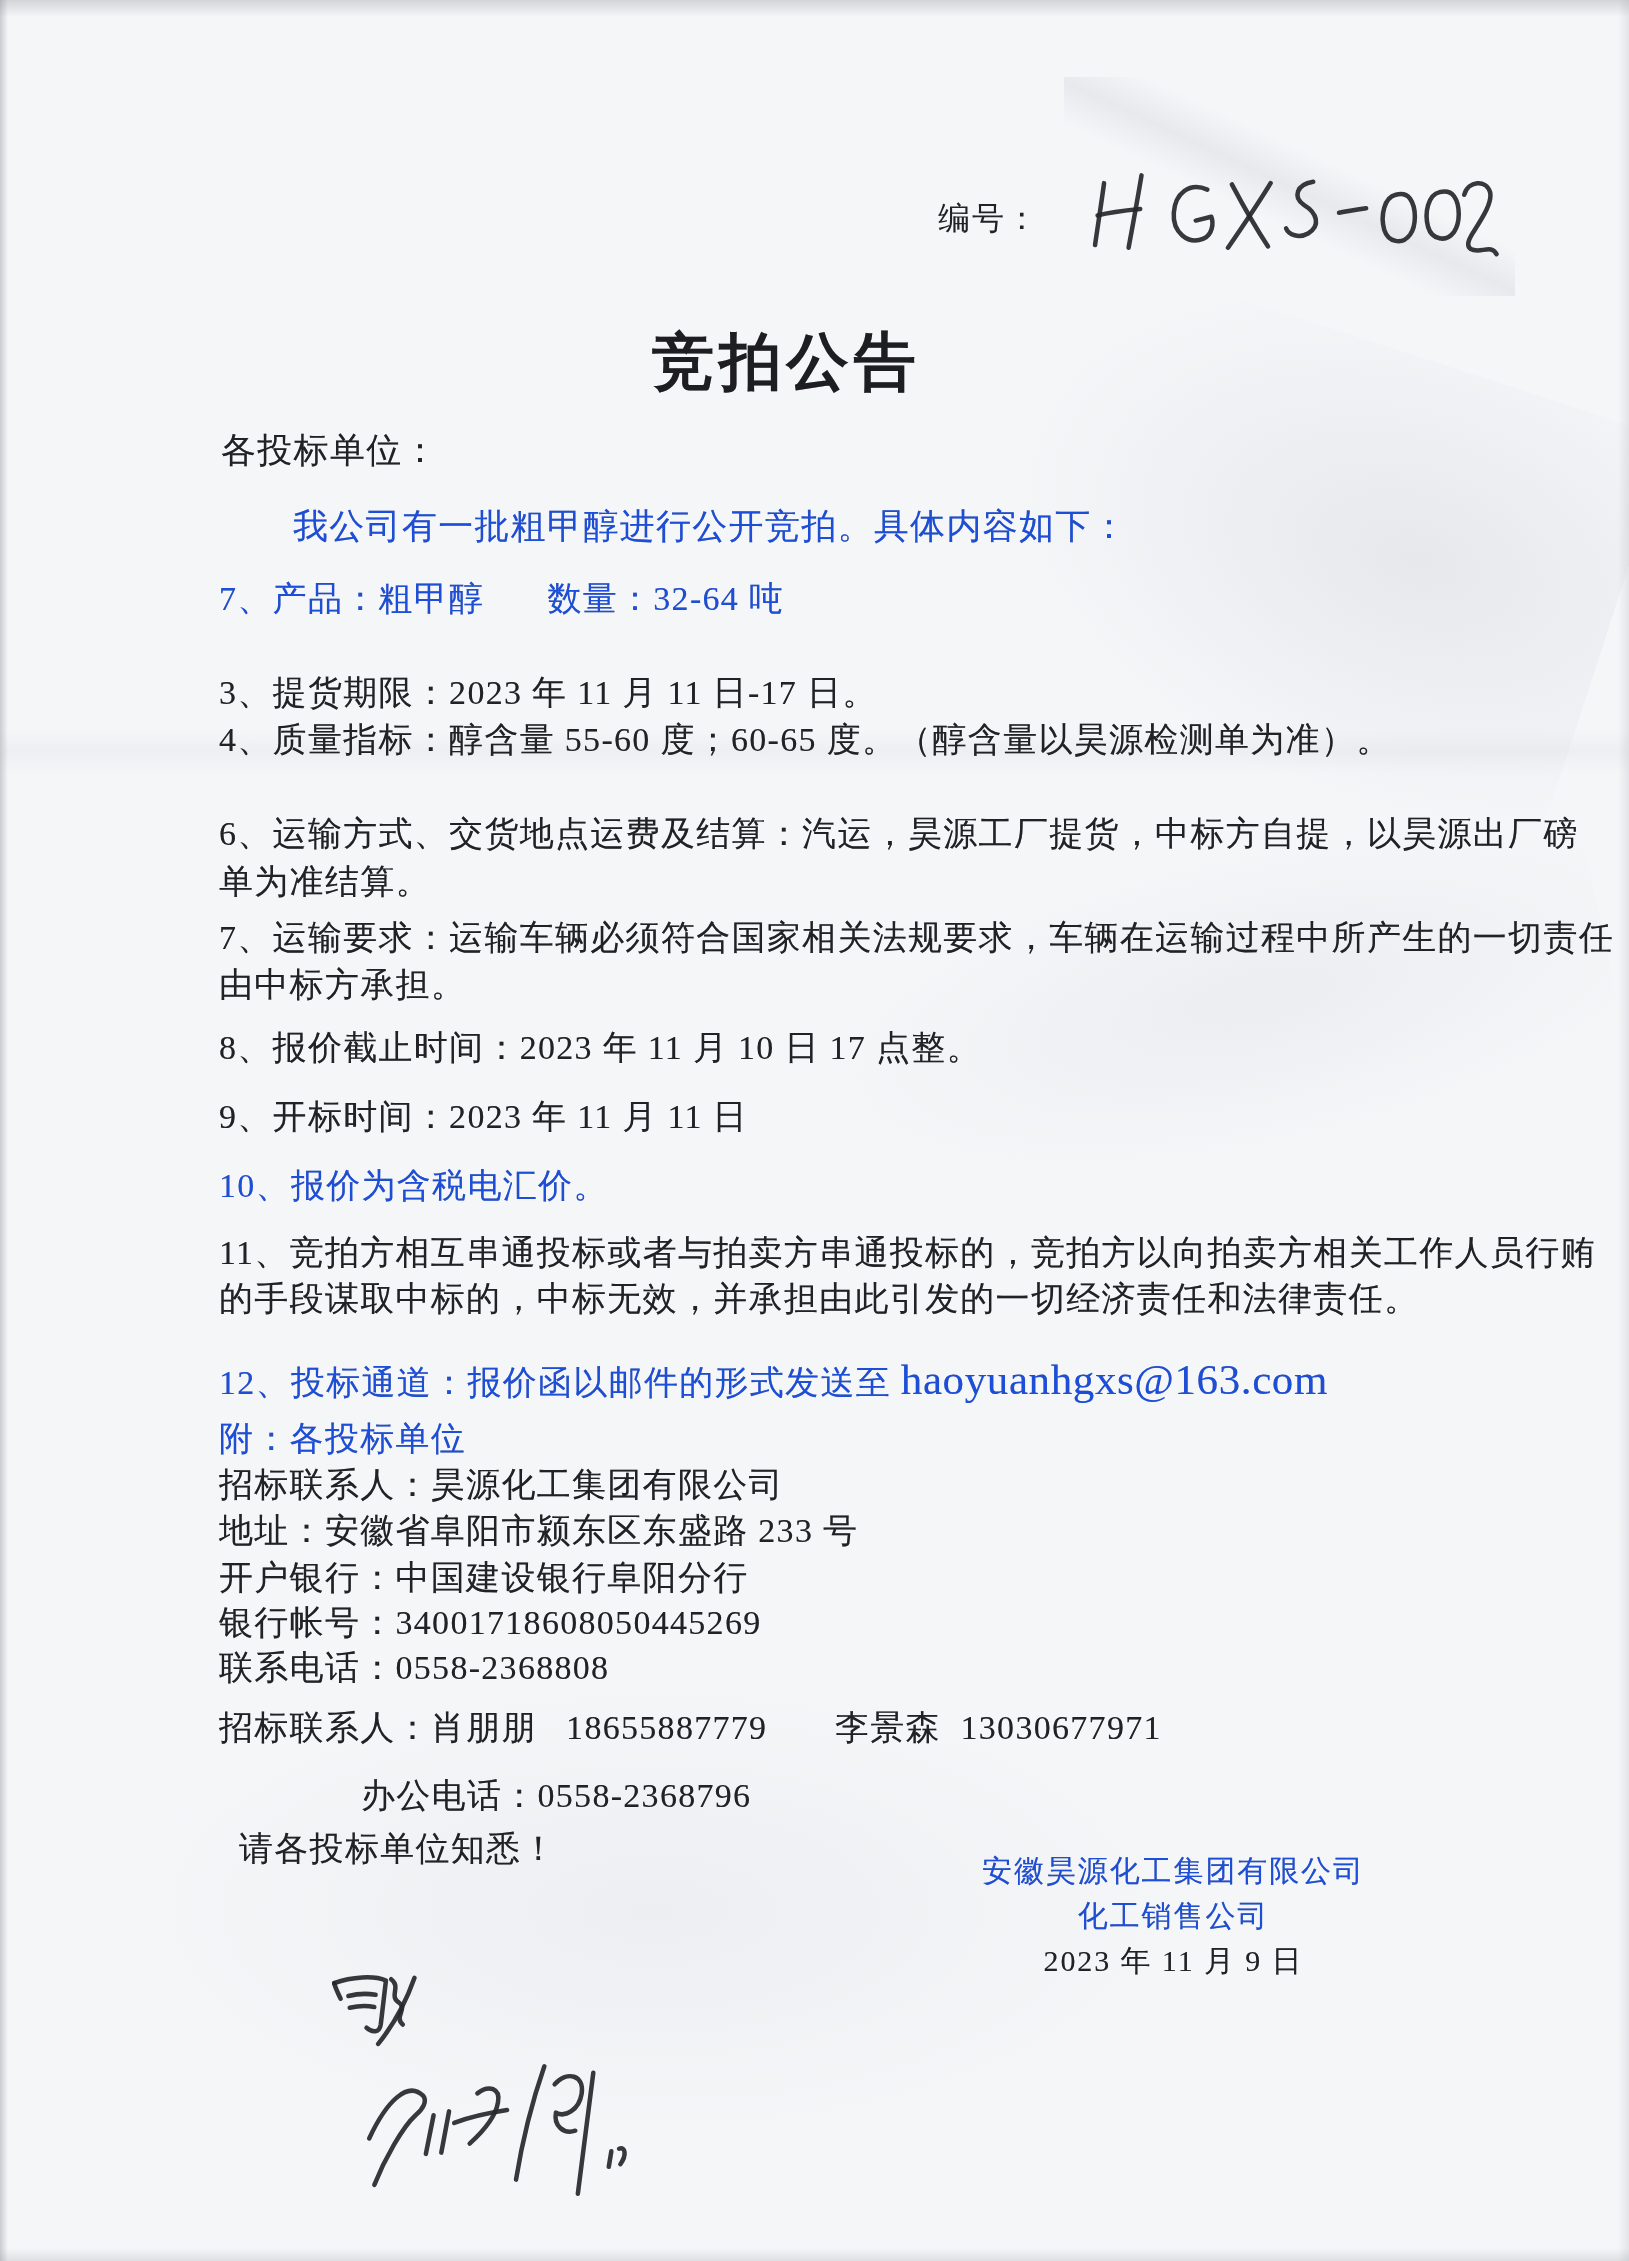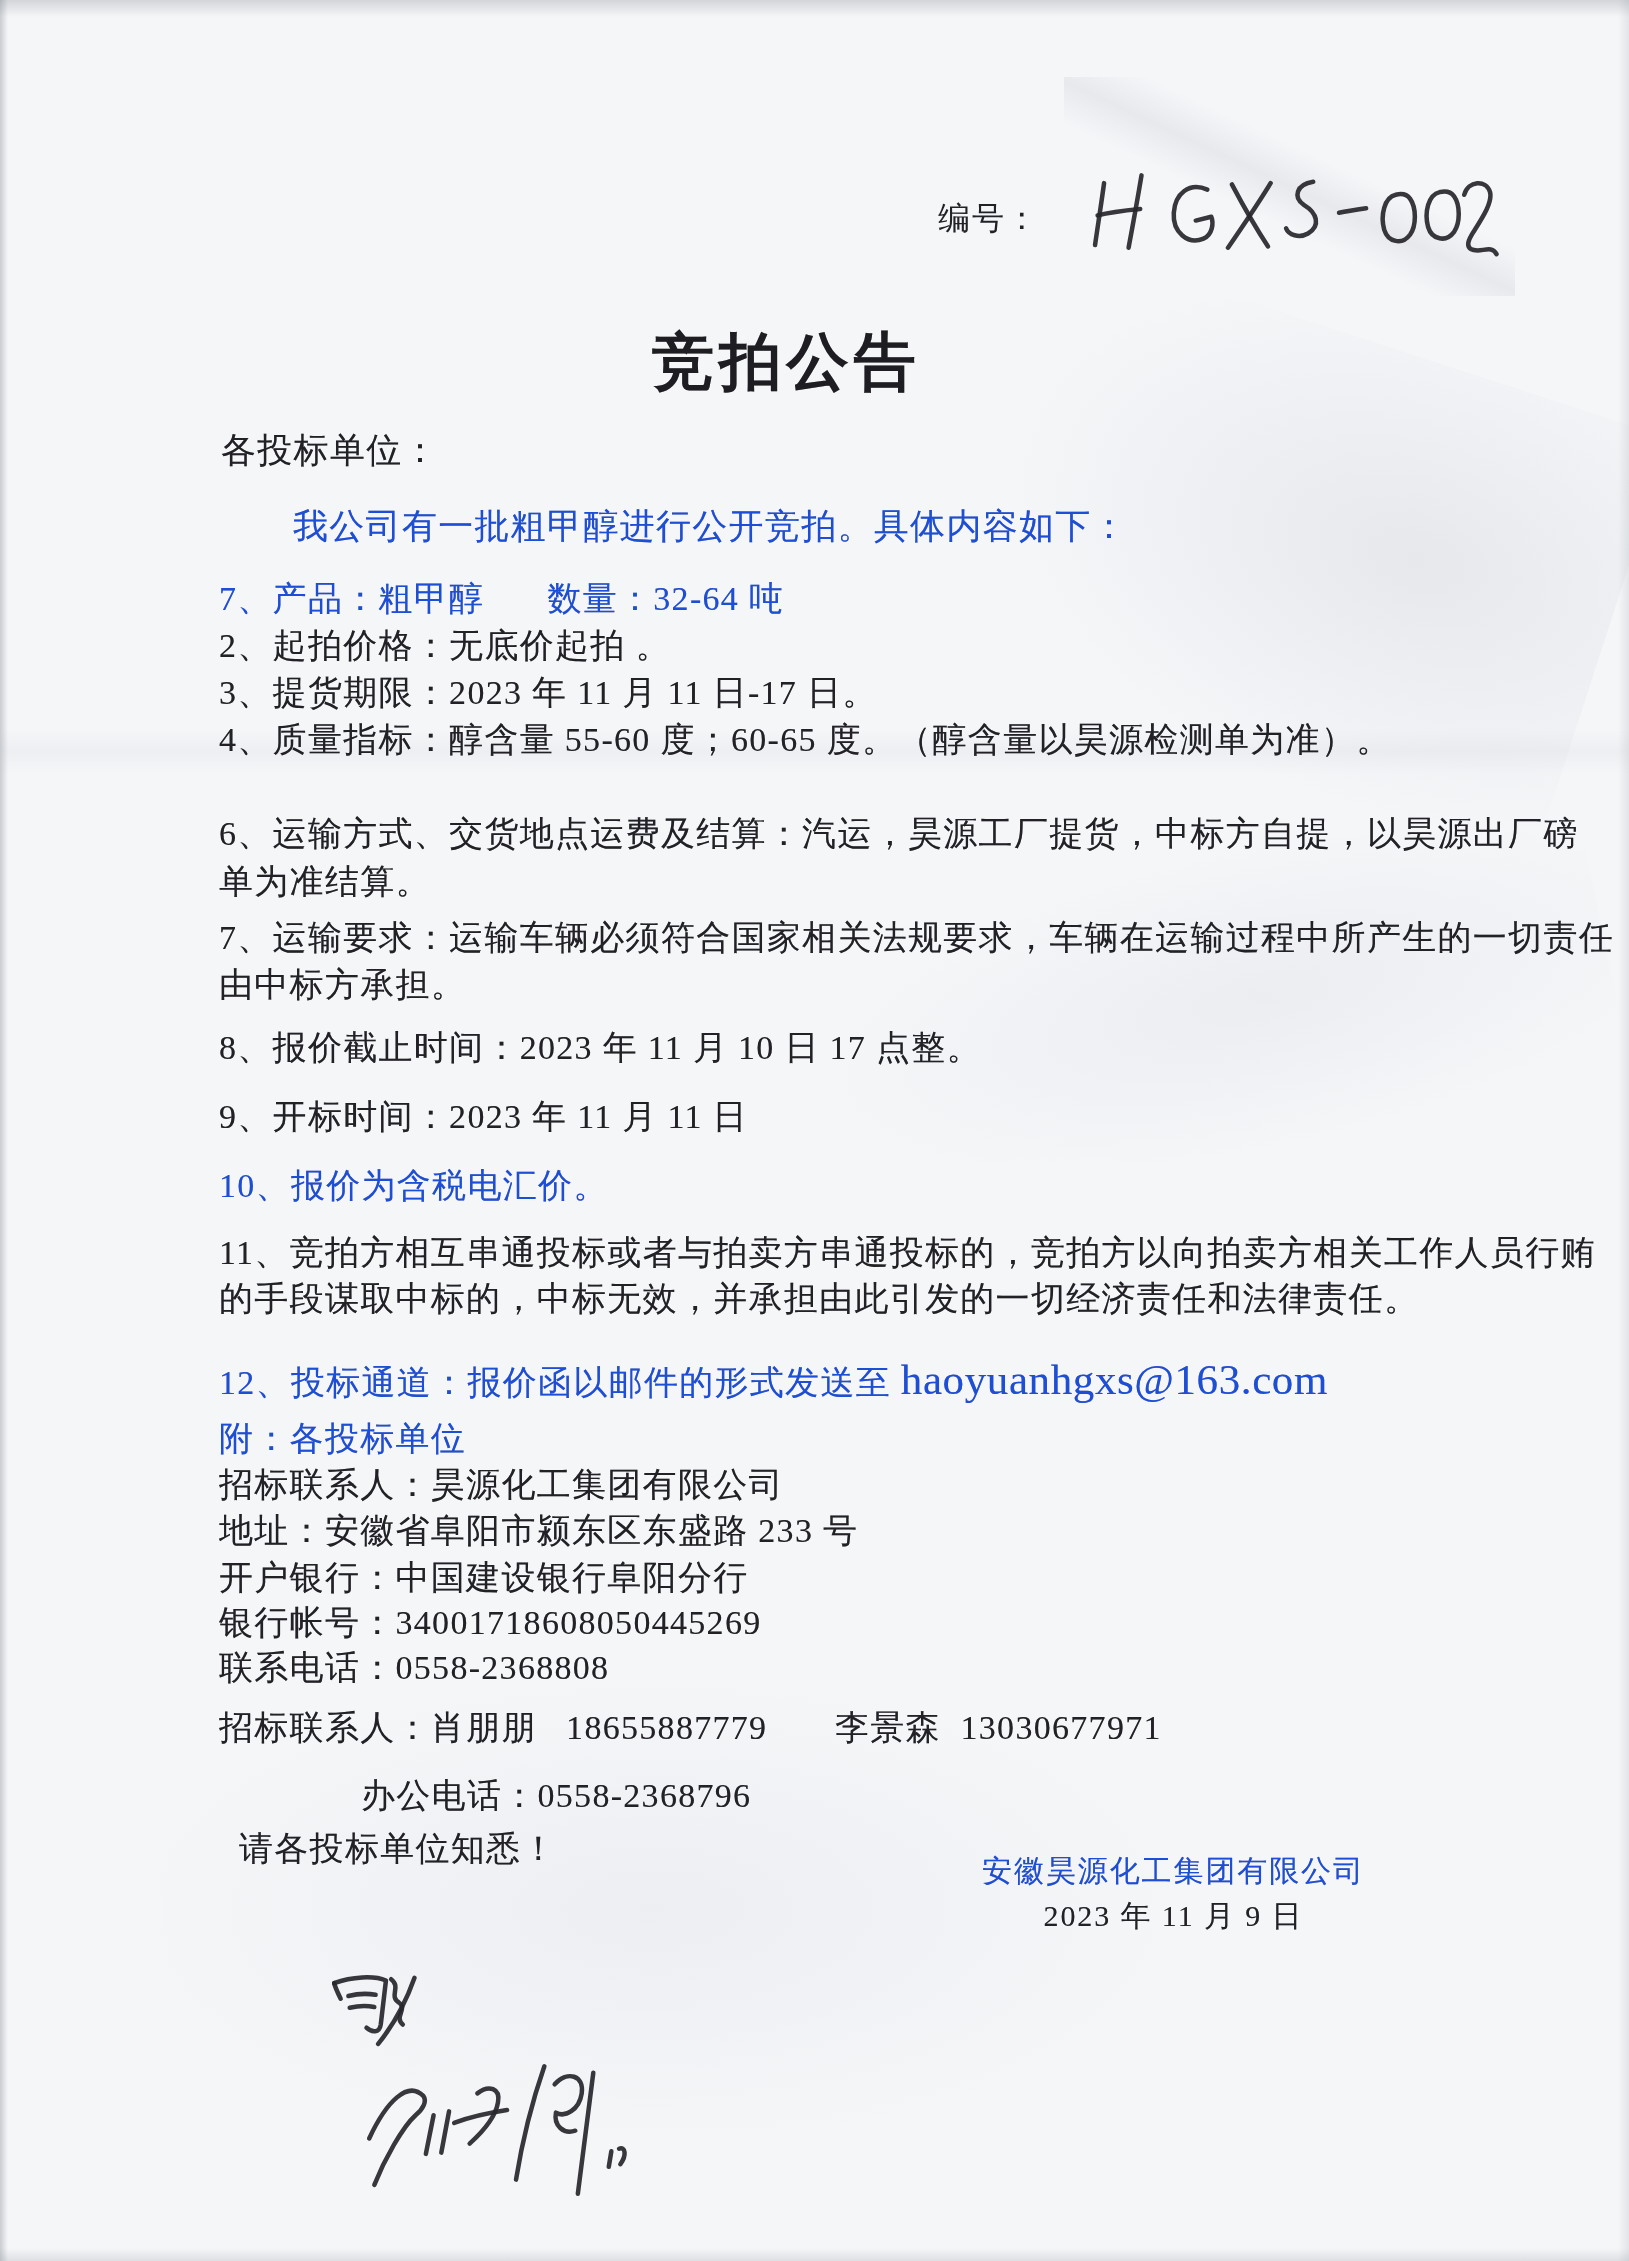--- a/index.html
+++ b/index.html
@@ -69,21 +69,20 @@
       <path d="M586,60 C592,38 620,36 626,56 C630,72 614,96 600,118 C594,128 588,138 596,144 C610,152 628,136 636,152"></path>
     </svg>
   </div>
 
   <div class="title">竞拍公告</div>
 
   <div class="line" style="top:427px;left:221px;font-size:35px;">各投标单位：</div>
   <div class="line b indent2" style="top:503px;font-size:35px;">我公司有一批粗甲醇进行公开竞拍。具体内容如下：</div>
 
   <div class="line" style="top:575px;left:219px;"><span class="b">7、产品：粗甲醇</span><span class="b" style="margin-left:63px;">数量：32-64 吨</span></div>
-  <div class="line" style="top:622px;left:219px;">2、起拍价格：无底价起拍 。</div>
   <div class="line" style="top:669px;left:219px;">3、提货期限：2023 年 11 月 11 日-17 日。</div>
   <div class="line" style="top:716px;left:219px;">4、质量指标：醇含量 55-60 度；60-65 度。（醇含量以昊源检测单为准）。</div>
   <div class="line" style="top:810px;left:219px;">6、运输方式、交货地点运费及结算：汽运，昊源工厂提货，中标方自提，以昊源出厂磅</div>
   <div class="line" style="top:858px;left:219px;">单为准结算。</div>
   <div class="line" style="top:914px;left:219px;">7、运输要求：运输车辆必须符合国家相关法规要求，车辆在运输过程中所产生的一切责任</div>
   <div class="line" style="top:961px;left:219px;">由中标方承担。</div>
   <div class="line" style="top:1024px;left:219px;">8、报价截止时间：2023 年 11 月 10 日 17 点整。</div>
   <div class="line" style="top:1093px;left:219px;">9、开标时间：2023 年 11 月 11 日</div>
   <div class="line b" style="top:1162px;left:219px;">10、报价为含税电汇价。</div>
   <div class="line" style="top:1229px;left:219px;">11、竞拍方相互串通投标或者与拍卖方串通投标的，竞拍方以向拍卖方相关工作人员行贿</div>
@@ -97,20 +96,21 @@
   <div class="line" style="top:1599px;left:219px;">银行帐号：34001718608050445269</div>
   <div class="line" style="top:1644px;left:219px;">联系电话：0558-2368808</div>
 
   <div class="line" style="top:1704px;left:219px;width:1225px;"><span>招标联系人：肖朋朋   18655887779</span><span style="position:absolute;left:616px;top:0;">李景森  13030677971</span></div>
   <div class="line" style="top:1772px;left:361px;">办公电话：0558-2368796</div>
 
   <div class="line" style="top:1825px;left:239px;">请各投标单位知悉！</div>
 
   <div class="closing">
     <div class="b">安徽昊源化工集团有限公司</div>
+    <div class="b">化工销售公司</div>
     <div>2023 年 11 月 9 日</div>
   </div>
 
   <div class="hand" style="left:329px;top:1974px;width:110px;height:81px;">
     <svg width="110" height="81" viewBox="0 0 170 125">
       <path d="M18,38 C14,30 10,22 8,14"></path>
       <path d="M8,14 C35,4 70,2 88,10 L80,78 C78,92 66,90 58,83"></path>
       <path d="M30,34 C45,30 60,30 72,32"></path>
       <path d="M32,52 C46,49 60,49 70,51"></path>
       <path d="M96,8 C112,20 92,34 108,44 C122,54 100,66 114,78"></path>

